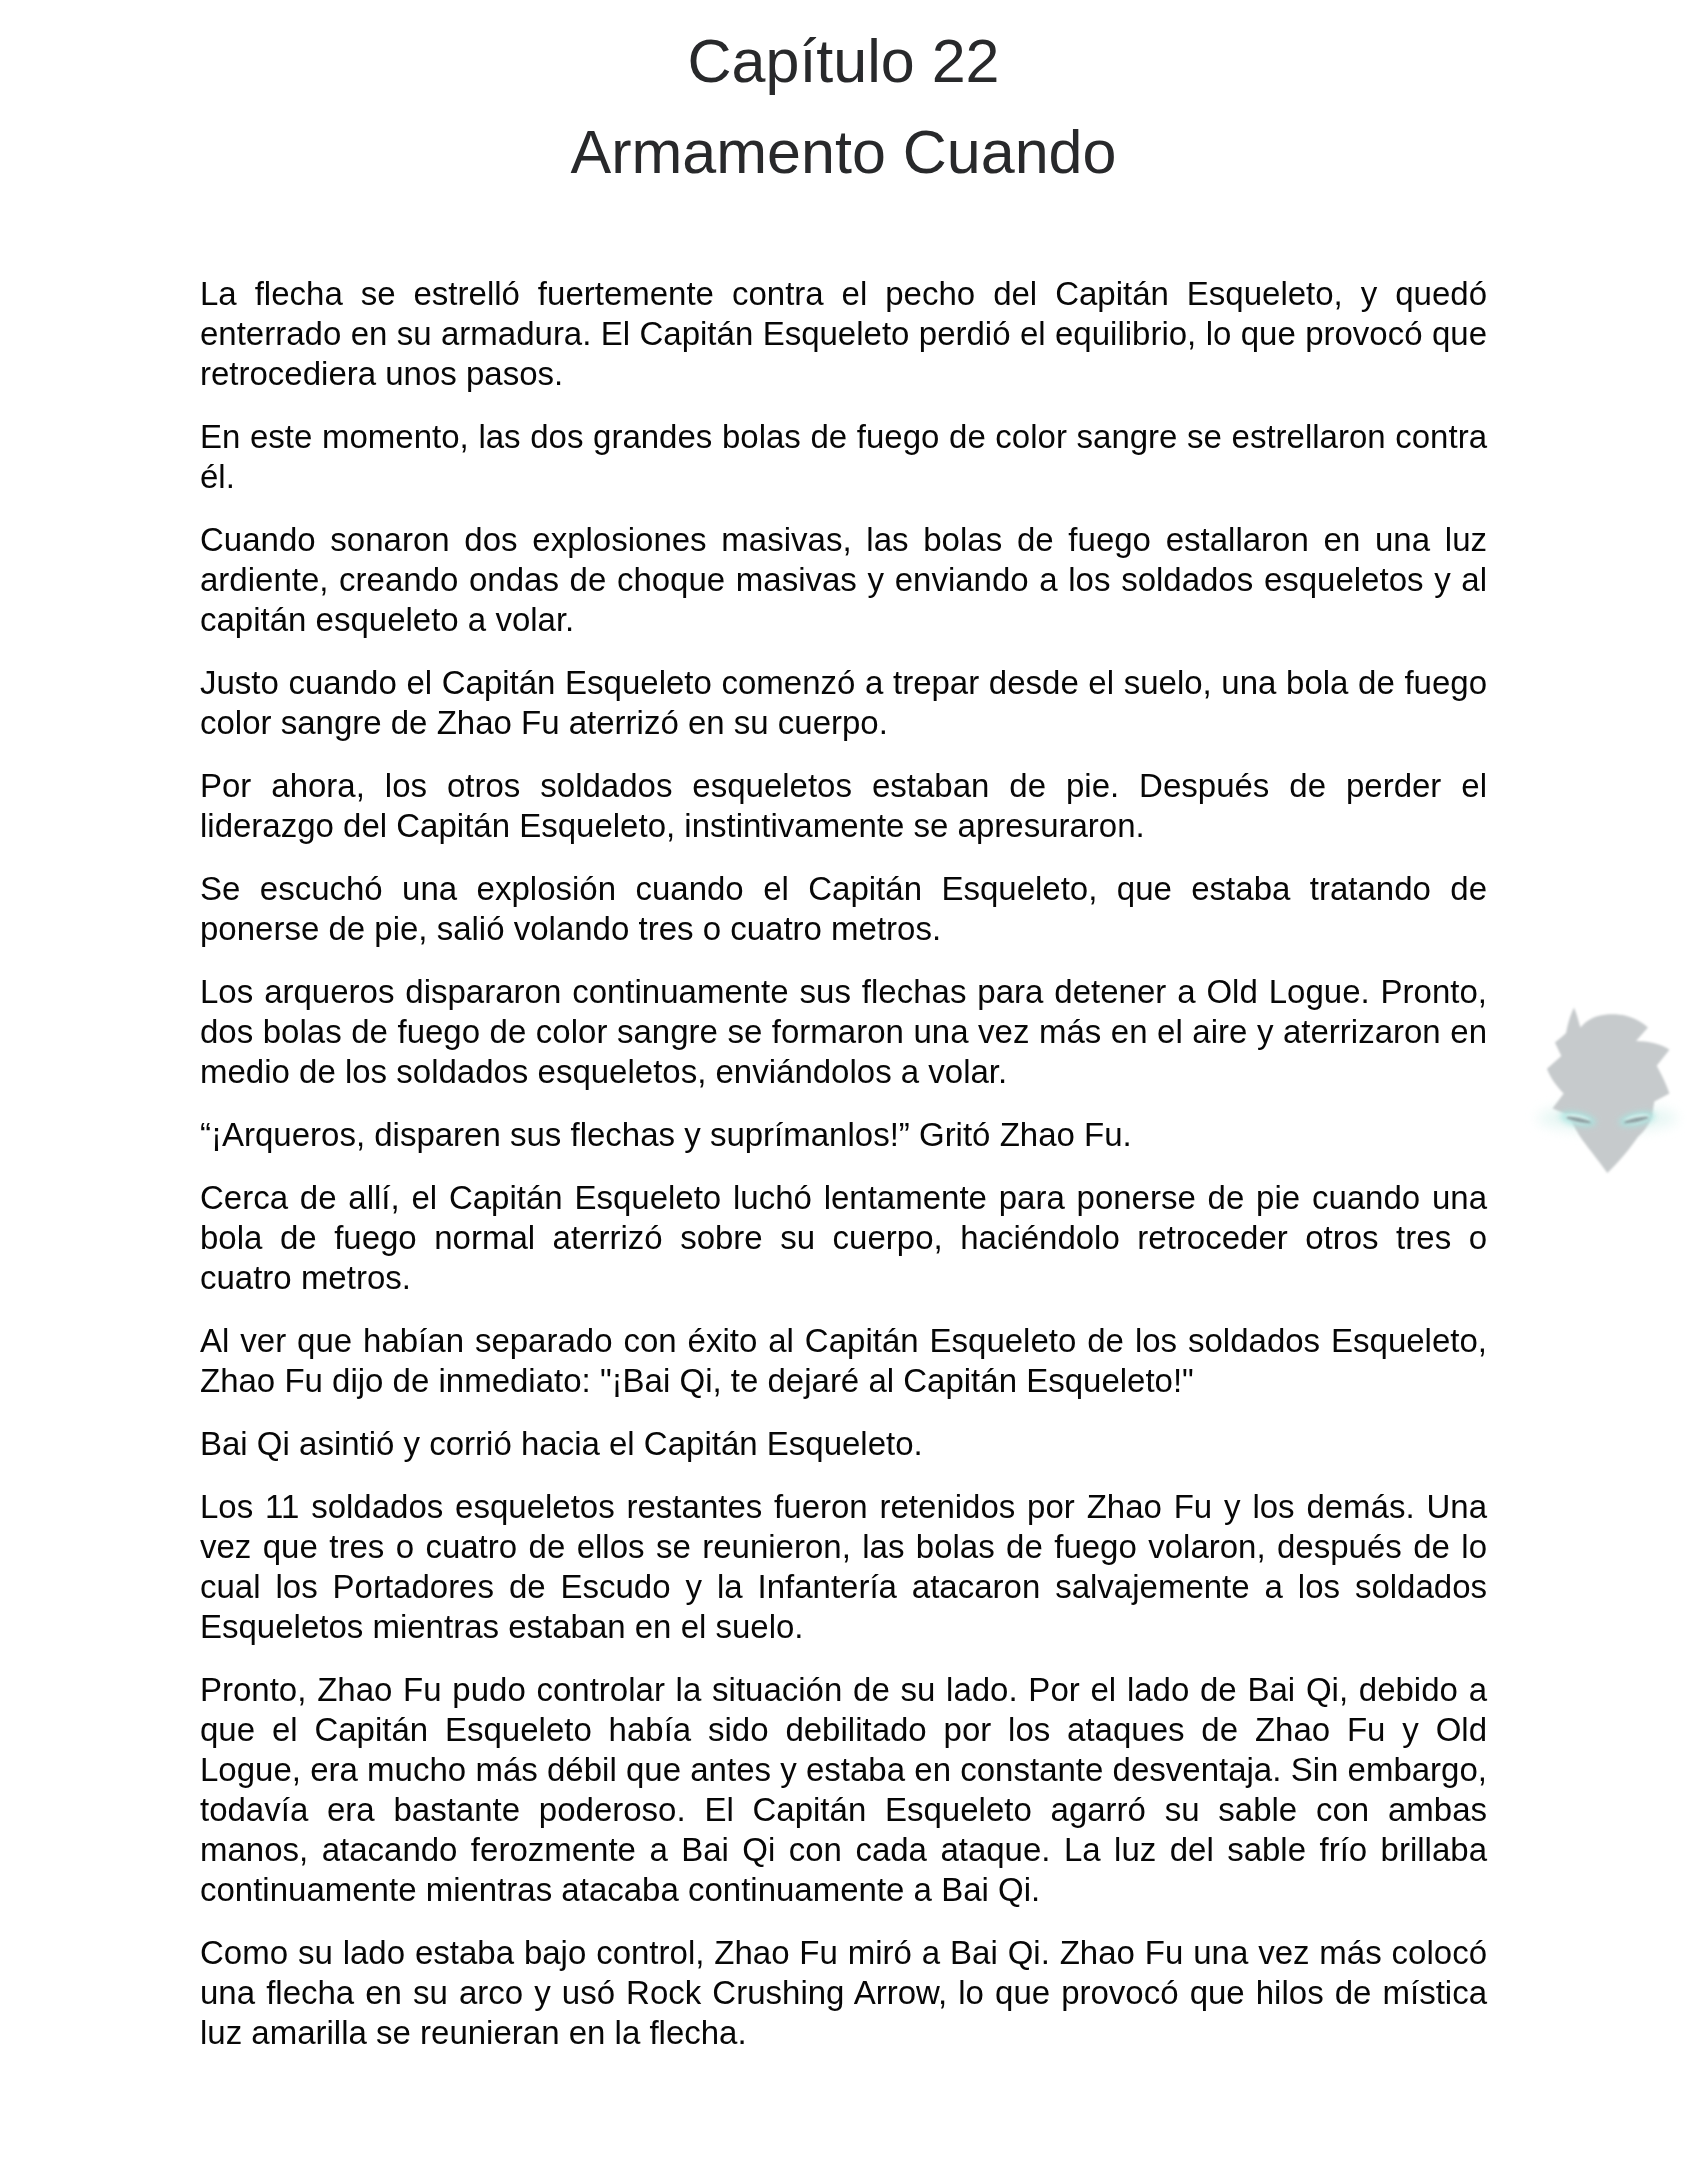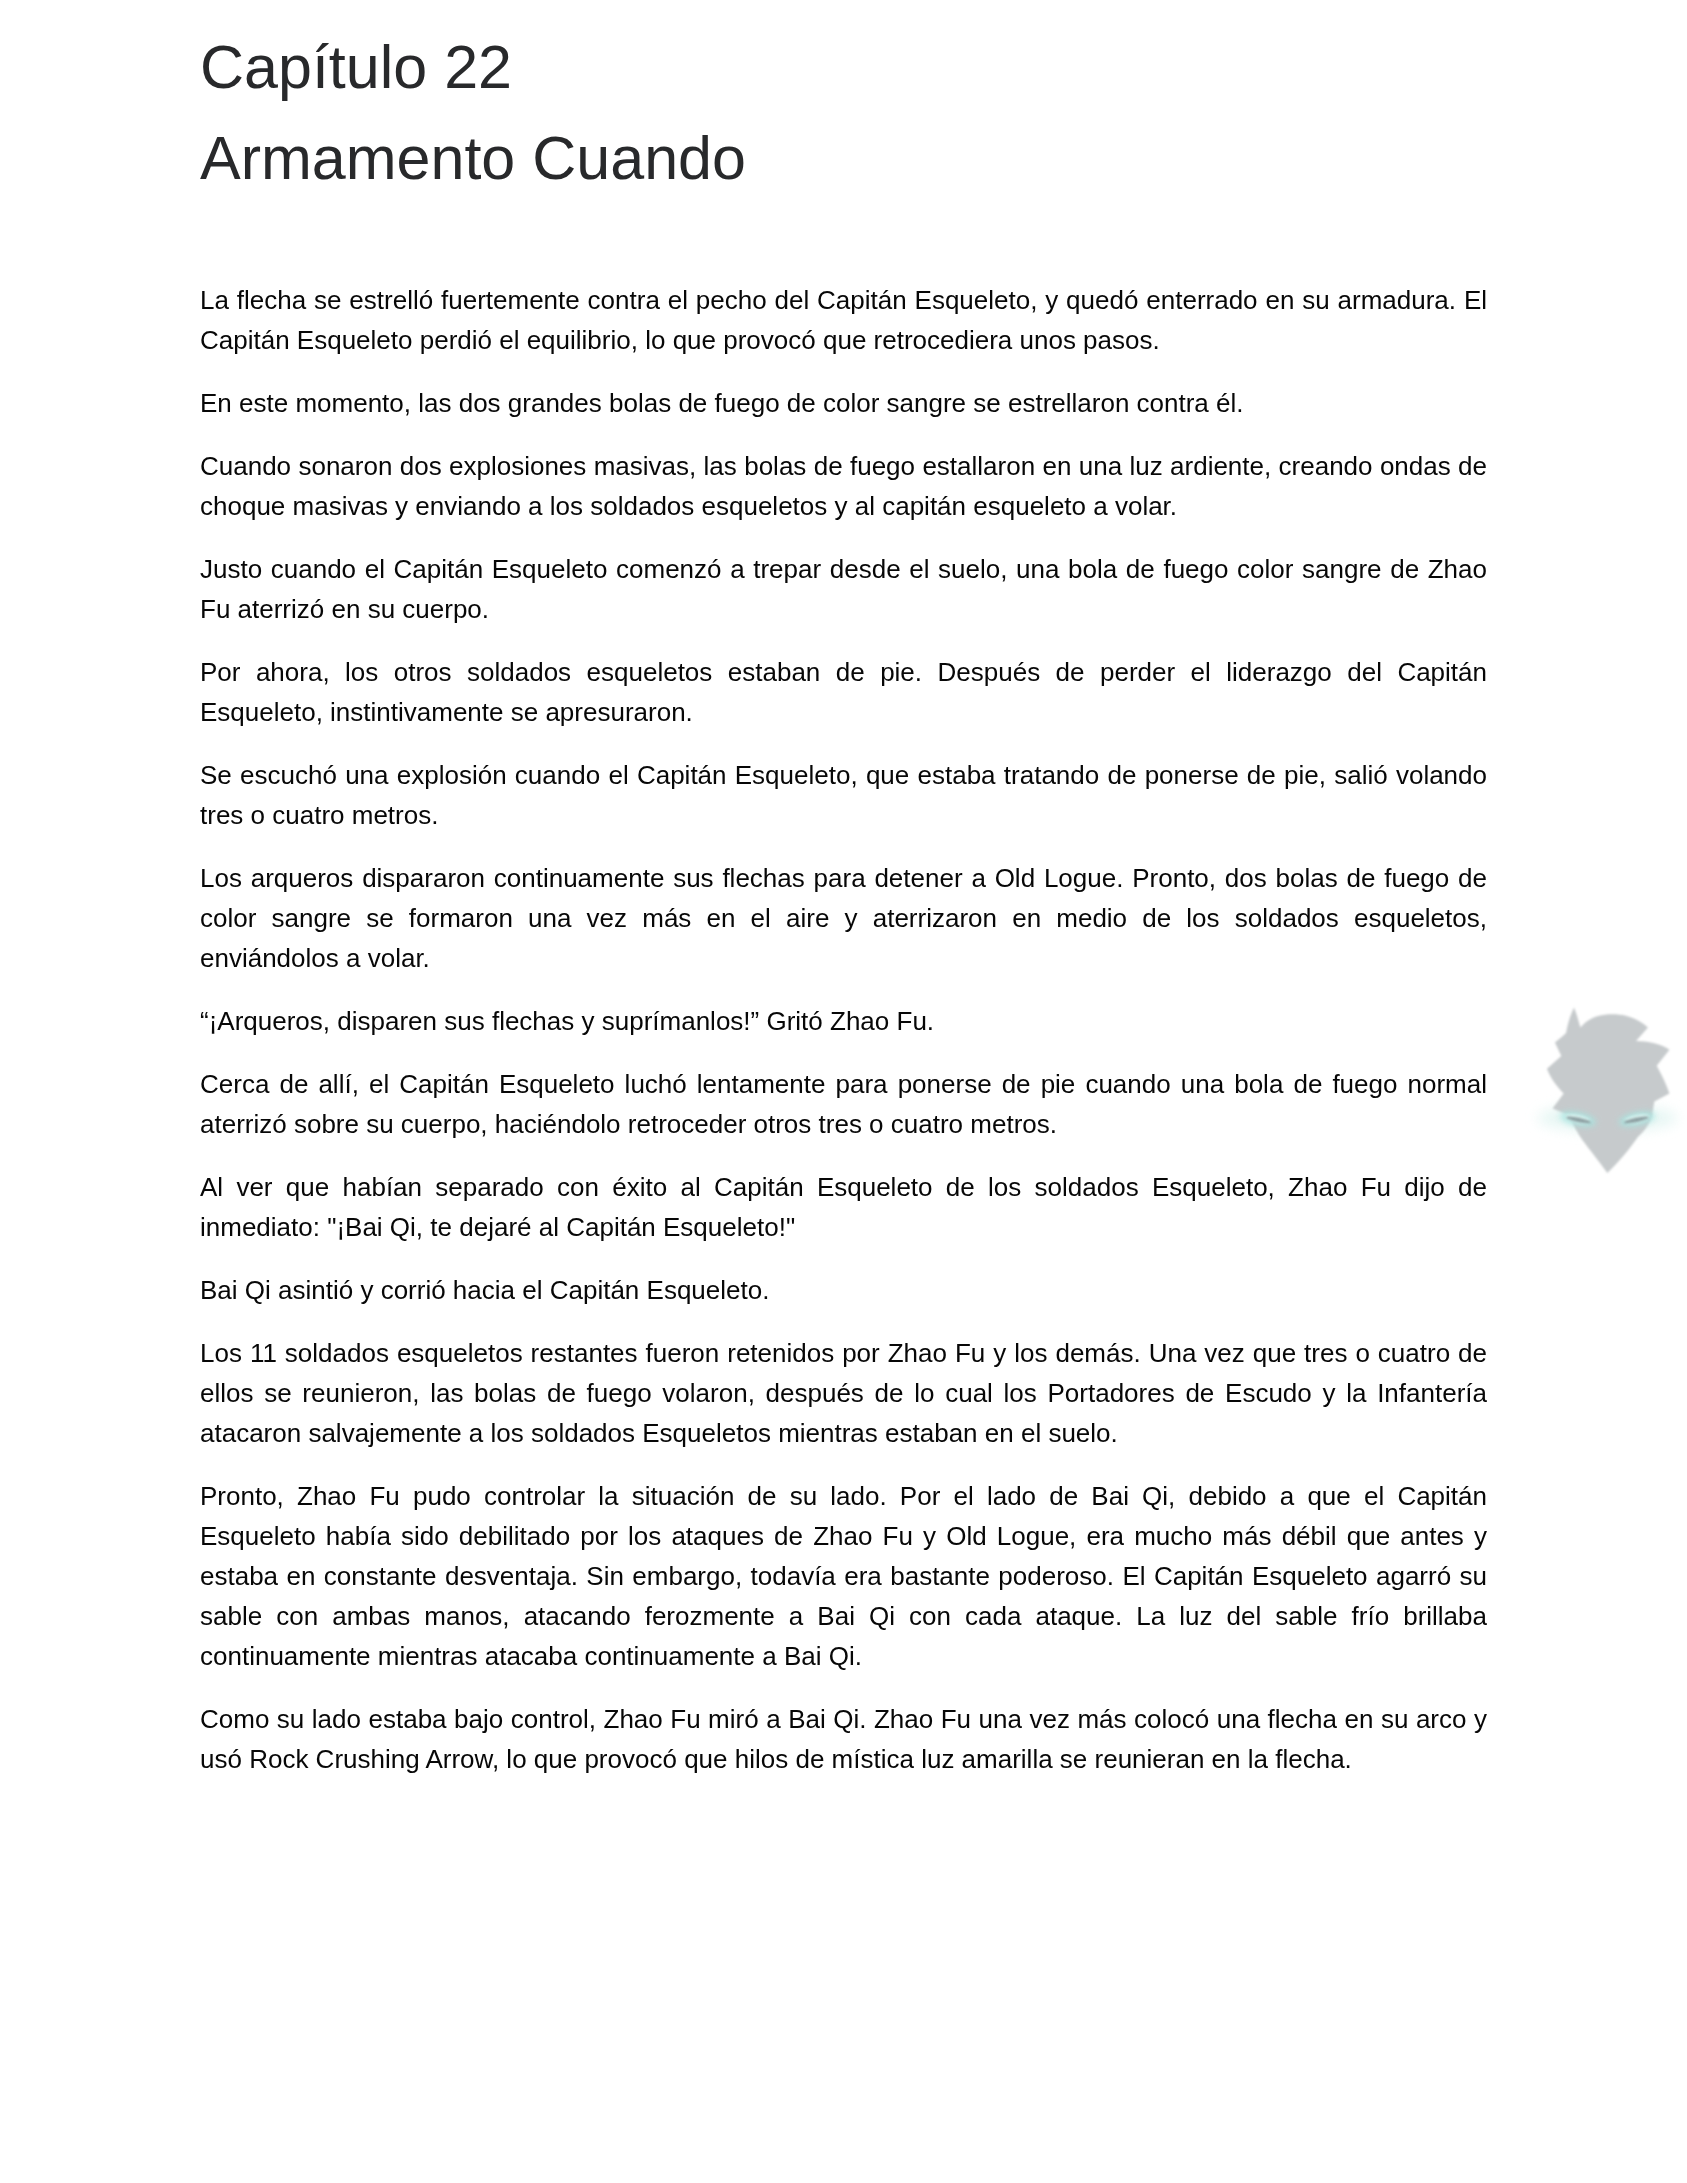--- a/index.html
+++ b/index.html
@@ -11,32 +11,33 @@
     position: relative;
     overflow: hidden;
   }
   .page {
     position: relative;
     width: 1287px;
     margin: 0 auto;
     z-index: 2;
   }
   .chapter-header {
-    padding-top: 22px;
+    padding-top: 16px;
     margin-bottom: 76px;
+    text-align: center;
   }
   .title-line {
     font-size: 61px;
     line-height: 91px;
     font-weight: 400;
     color: #28292b;
     white-space: nowrap;
   }
   .body-text p {
-    font-size: 26px;
+    font-size: 33px;
     line-height: 40px;
     margin: 0 0 23px 0;
     text-align: justify;
     text-justify: inter-word;
     color: #070707;
     font-weight: 400;
   }
   .body-text p:last-child { margin-bottom: 0; }
   .watermark {
     position: absolute;

